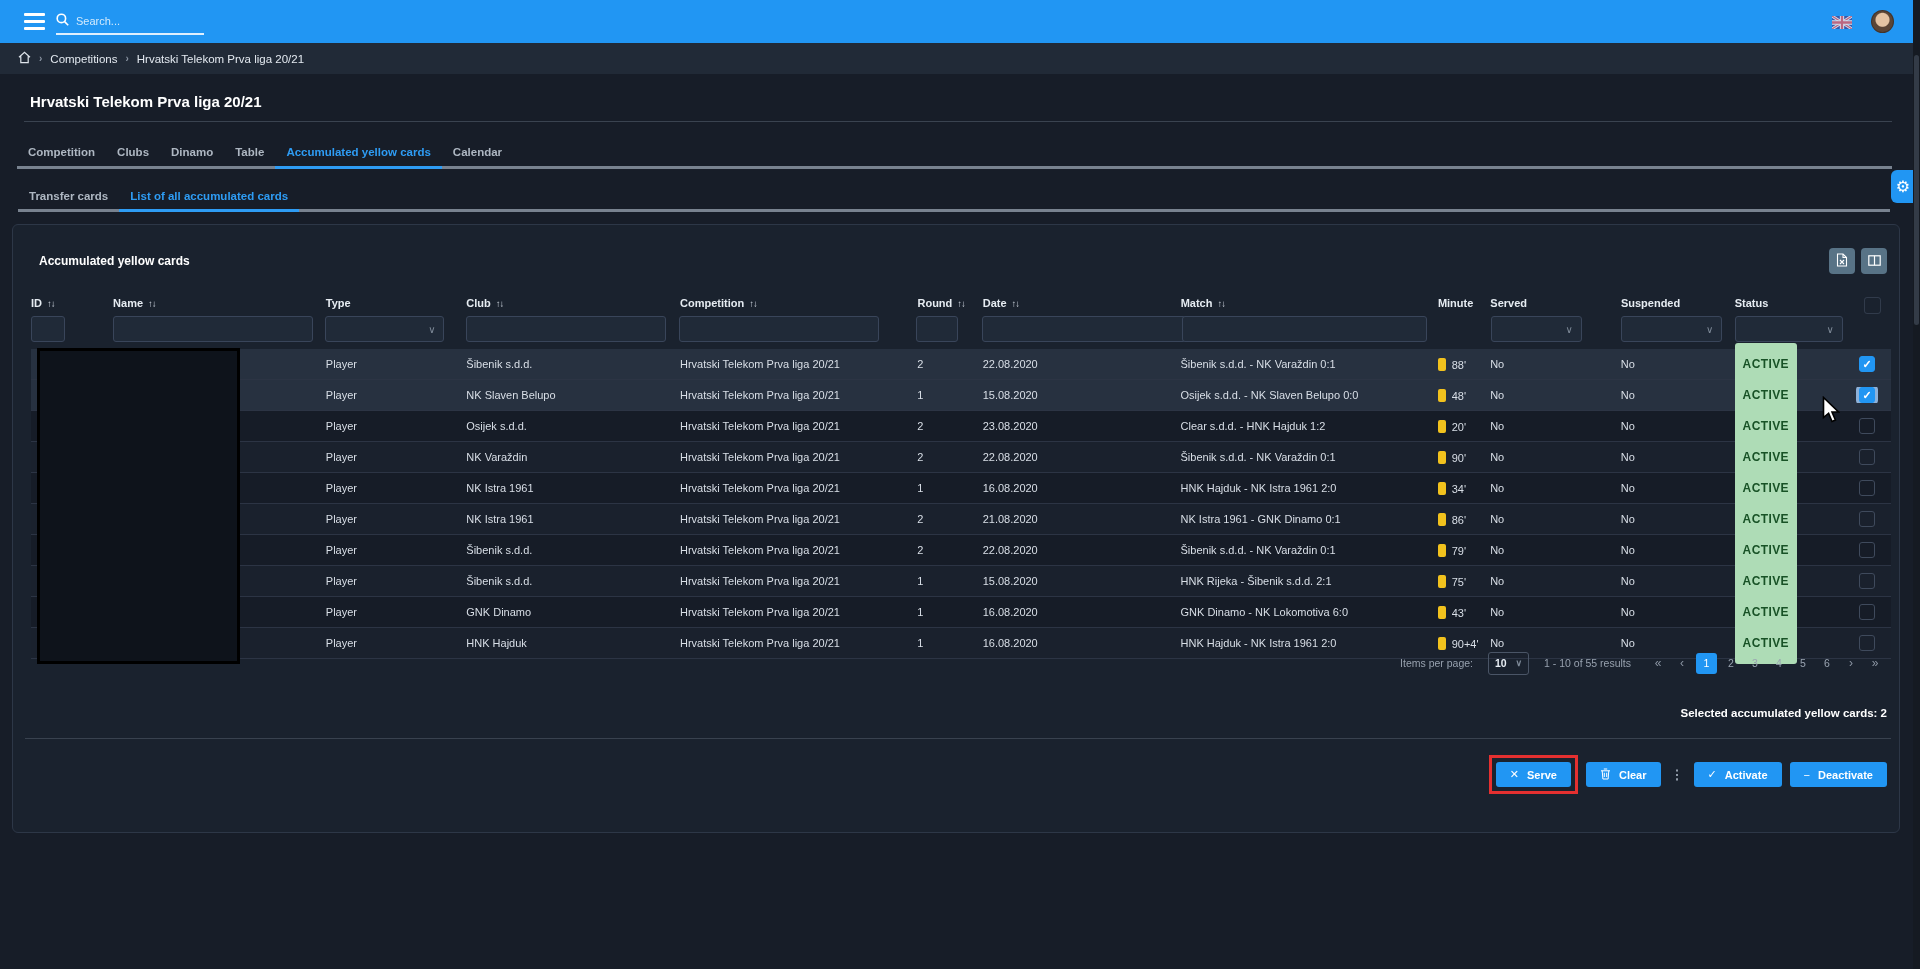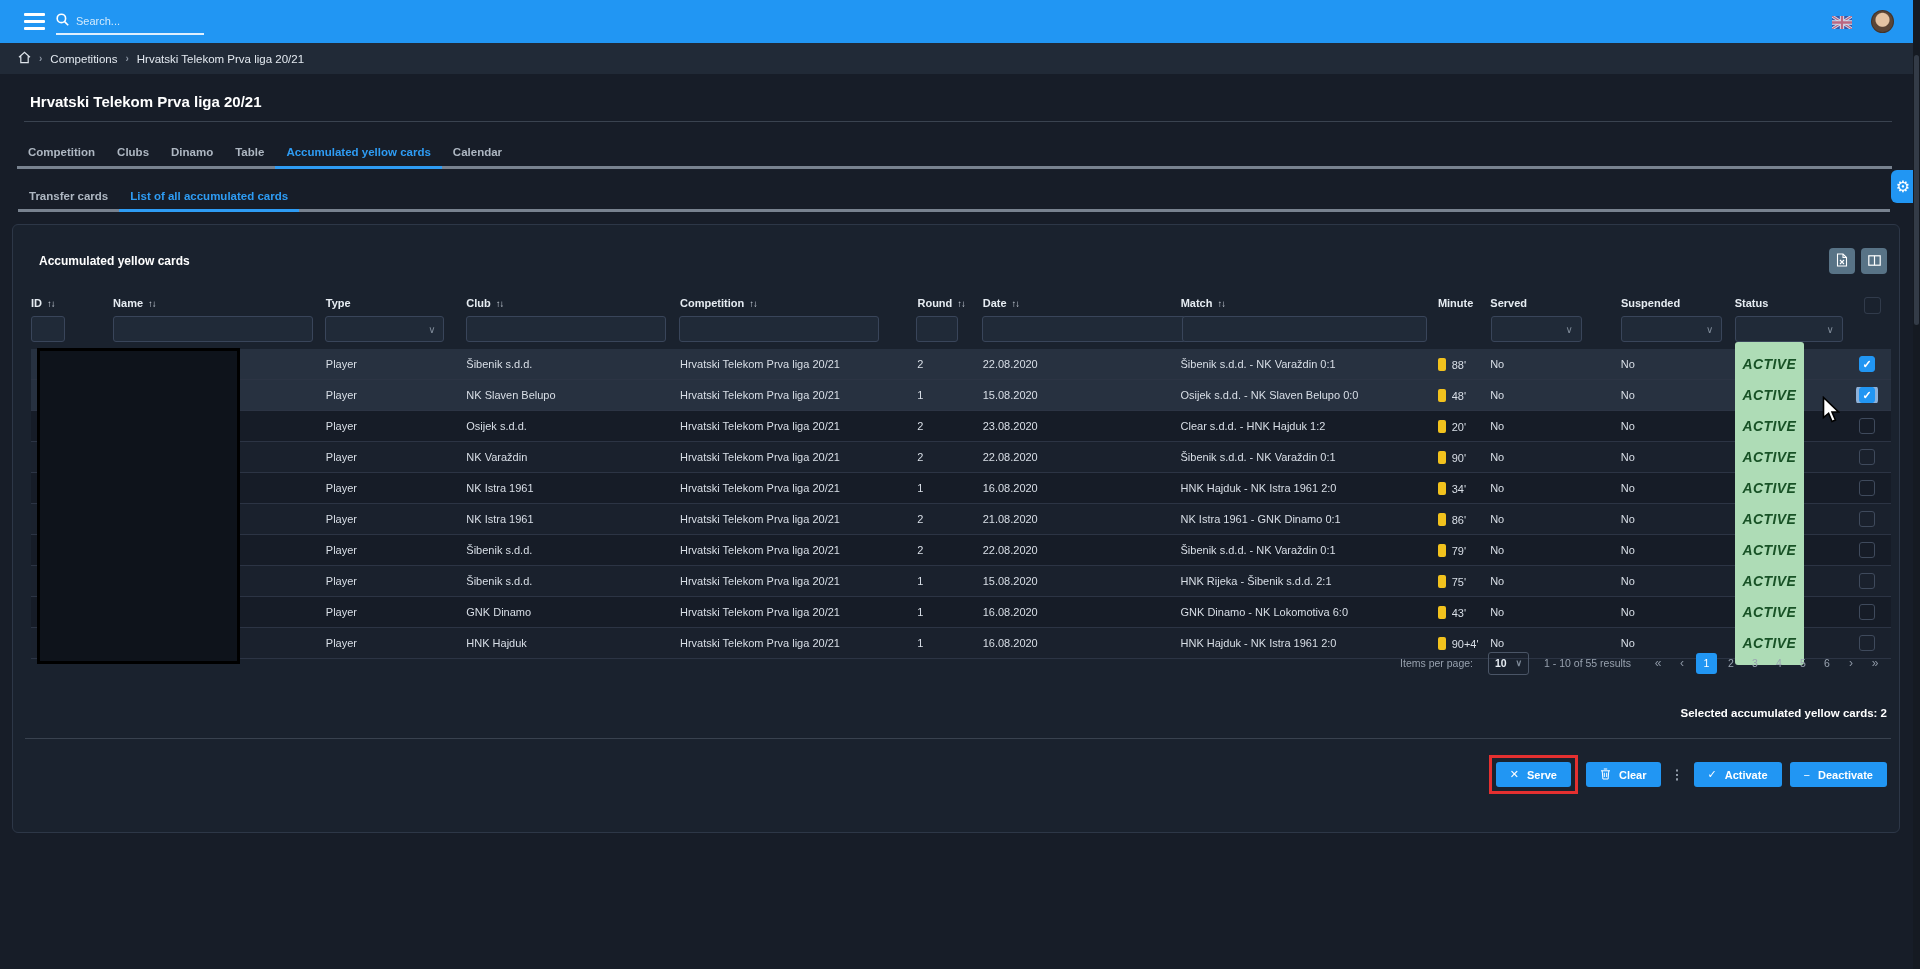--- a/index.html
+++ b/index.html
@@ -56,22 +56,22 @@
   .c-competition{width:240px;} .c-round{width:66px;} .c-date{width:200px;} .c-match{width:260px;}
   .c-minute{width:53px;} .c-served{width:132px;} .c-suspended{width:115px;} .c-status{width:120px;} .c-check{width:38px;}
   .c-id .filter-input{width:34px;} .c-name .filter-input{width:200px;} .c-club .filter-input{width:200px;}
   .c-competition .filter-input{width:200px;} .c-round .filter-input{width:42px;} .c-date .filter-input{width:204px;}
   .c-match .filter-input{width:245px;} .c-type .filter-select{width:119px;} .c-served .filter-select{width:91px;}
   .c-suspended .filter-select{width:101px;} .c-status .filter-select{width:108px;}
   .tbody{margin-top:7px;}
   .tr{display:flex;height:31px;align-items:center;border-bottom:1px solid #2c3444;font-size:11px;color:#d9dfe7;}
   .tr.dark{background:#161c27;} .tr.light{background:#1a212d;} .tr.selected{background:#273140;}
   .td{padding-right:10px;white-space:nowrap;overflow:hidden;}
-  .badge{display:inline-block;background:var(--badge-bg);color:var(--badge-text);font-size:14px;font-weight:bold;
-    padding:14px 8px;border-radius:3px;letter-spacing:.4px;font-style:italic;}
+  .badge{display:inline-block;background:var(--badge-bg);color:var(--badge-text);font-size:12px;font-weight:bold;
+    padding:14px 8px;border-radius:3px;letter-spacing:.4px;}
   .yellow-card{display:inline-block;width:8px;height:13px;background:var(--card-yellow);border-radius:2px;margin-right:6px;vertical-align:-2px;}
   .checkbox{width:16px;height:16px;border:1.5px solid #3f4a5c;border-radius:3px;display:flex;align-items:center;justify-content:center;cursor:pointer;}
   .checkbox.checked{background:var(--accent);border-color:var(--accent);color:#fff;font-size:11px;font-weight:bold;line-height:1;}
   .checkbox.glow{box-shadow:0 0 0 3px rgba(168,210,255,.8);}
   .c-check{display:flex;justify-content:center;}
   .checkbox.header{width:17px;height:17px;border-color:#46536688;}
   
   .pagination{position:absolute;top:420px;right:12px;height:36px;display:flex;align-items:center;gap:15px;
     font-size:10.5px;color:#97a1ae;}
   .ipp-select{width:41px;height:23px;border:1px solid #4a5566;border-radius:3px;display:flex;align-items:center;

